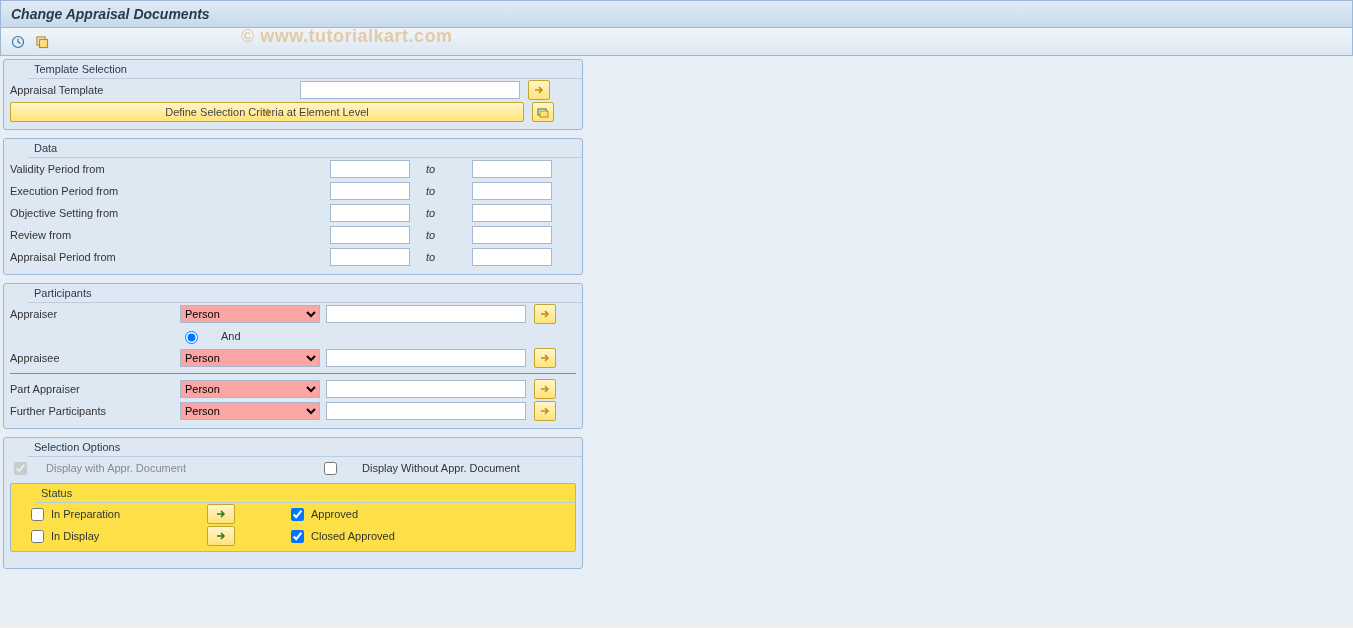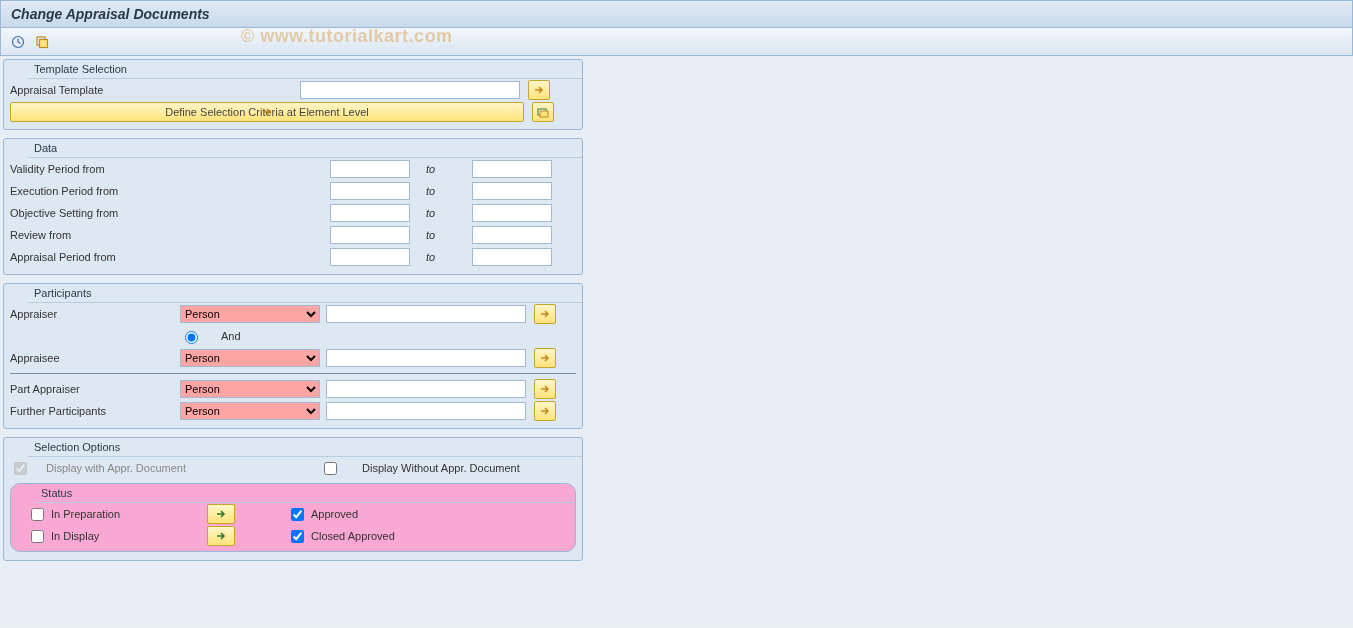--- a/index.html
+++ b/index.html
@@ -127,23 +127,23 @@
     color: #444;
   }
   .hr-div {
     border: none;
     border-top: 1px solid #7a8fa5;
     margin: 4px 6px;
   }
   .chk { width: 13px; height: 13px; }
   .sub-group {
     border: 1px solid #9db8d6;
-    background: #f9a8d4;
+    background: #fde047;
     margin: 4px 6px 0 6px;
-    border-radius: 10px;
+    border-radius: 2px;
     padding-bottom: 4px;
   }
   .sub-group .group-title { border-bottom: 1px solid #b8cde0; }
   .status-row { display: flex; align-items: center; padding: 1px 6px 1px 16px; min-height: 22px;}
   .status-left { width: 180px; display: flex; align-items: center; gap: 4px;}
   .status-mid { width: 80px;}
   .status-right { display: flex; align-items: center; gap: 4px;}
   .disabled { color: #888; }
   
   .scroll-area::-webkit-scrollbar { width: 16px; }
@@ -295,21 +295,21 @@
       <span style="width:6px;"></span>
       <input class="input-text input-md" value="" style="">
       <span class="yellow-btn">
         <svg width="12" height="12" viewBox="0 0 12 12">
             <path d="M2 6 H9 M6 3 L9 6 L6 9" stroke="#c28a1a" stroke-width="1.5" fill="none"></path>
           </svg>
       </span>
     </div>
   </div>
 
-  <div class="group-box" style="padding-bottom:8px;">
+  <div class="group-box" style="padding-bottom:16px;">
     <div class="group-title">Selection Options</div>
     <div class="row">
       <label class="disabled" style="display:flex;align-items:center;gap:16px; width:310px;">
         <input type="checkbox" class="chk" checked="" disabled="" style="">
         <span>Display with Appr. Document</span>
       </label>
       <label style="display:flex;align-items:center;gap:22px;">
         <input type="checkbox" class="chk" style="">
         <span>Display Without Appr. Document</span>
       </label>

